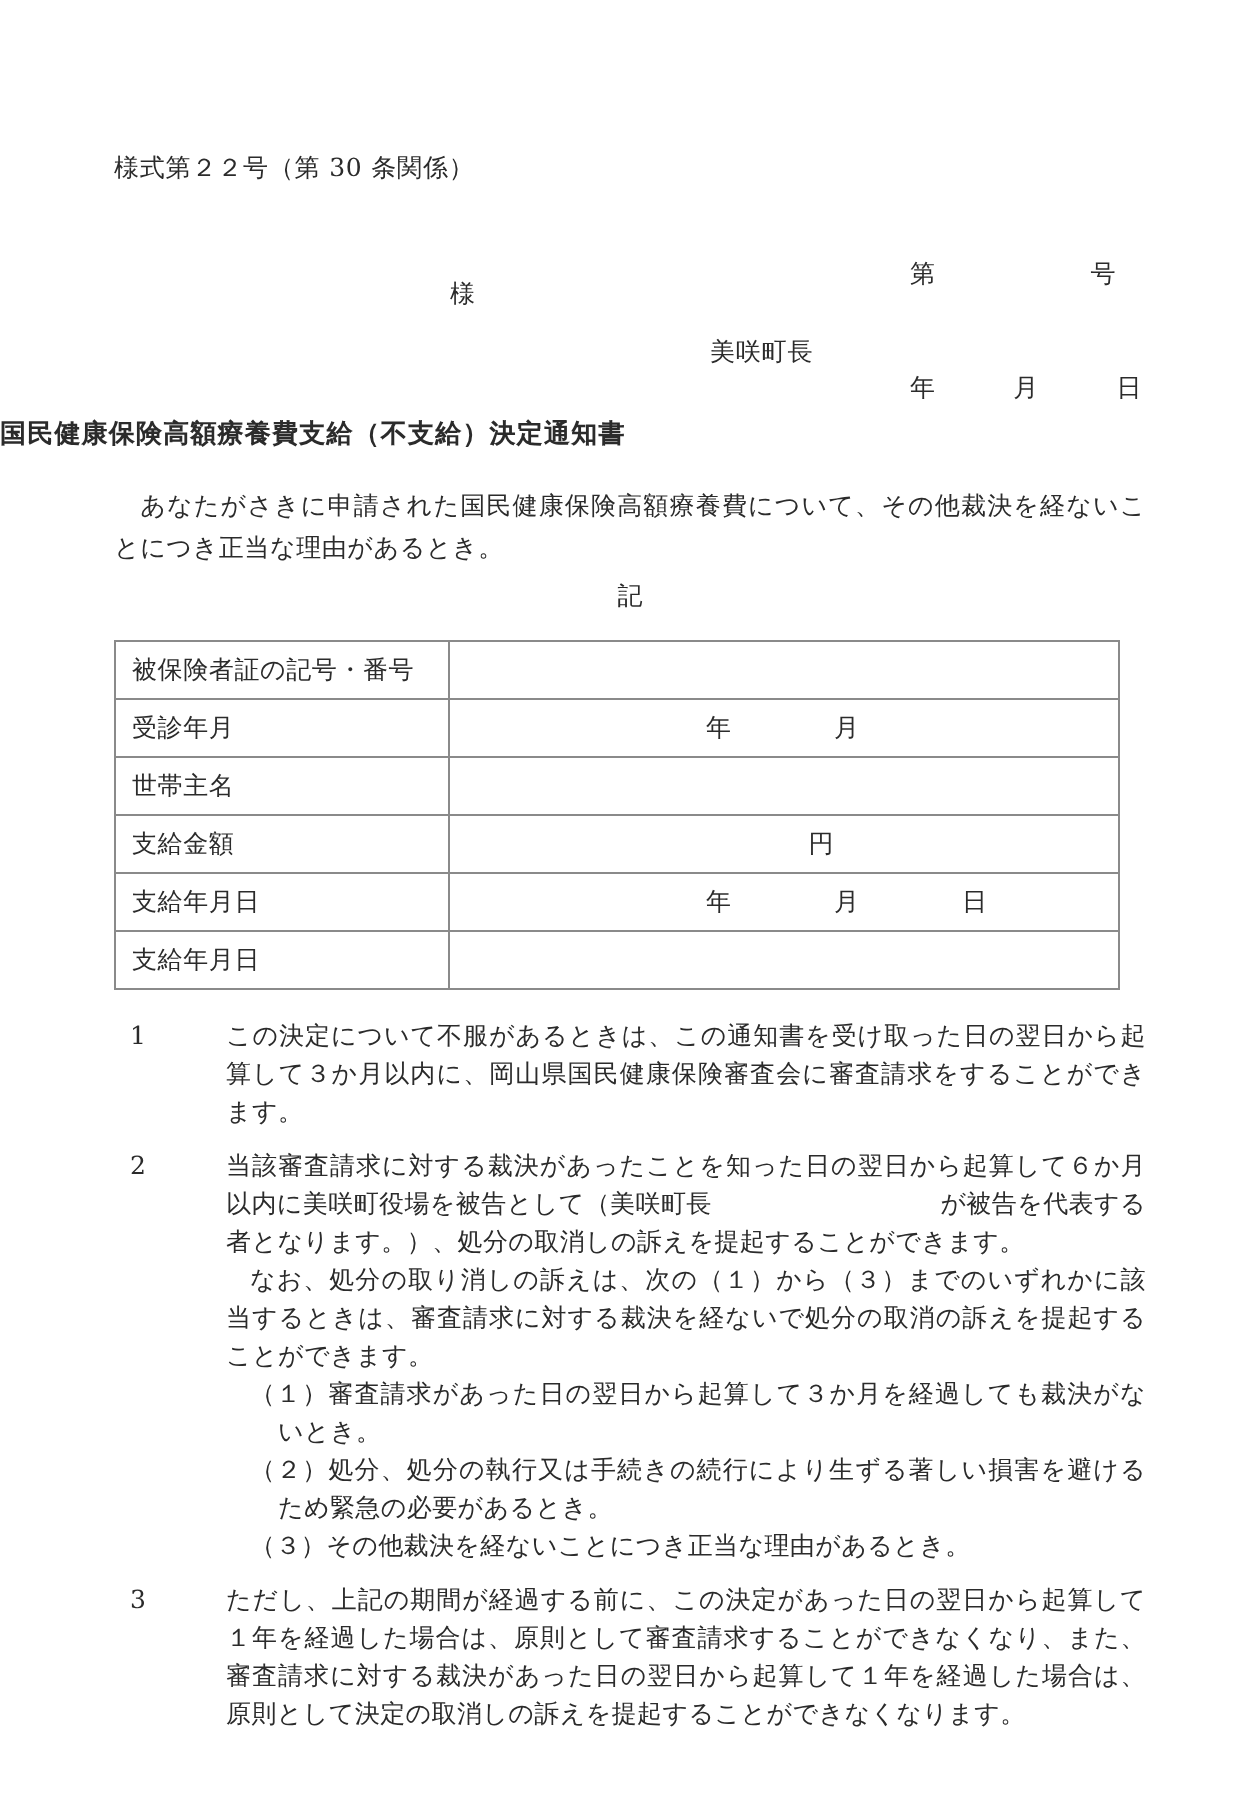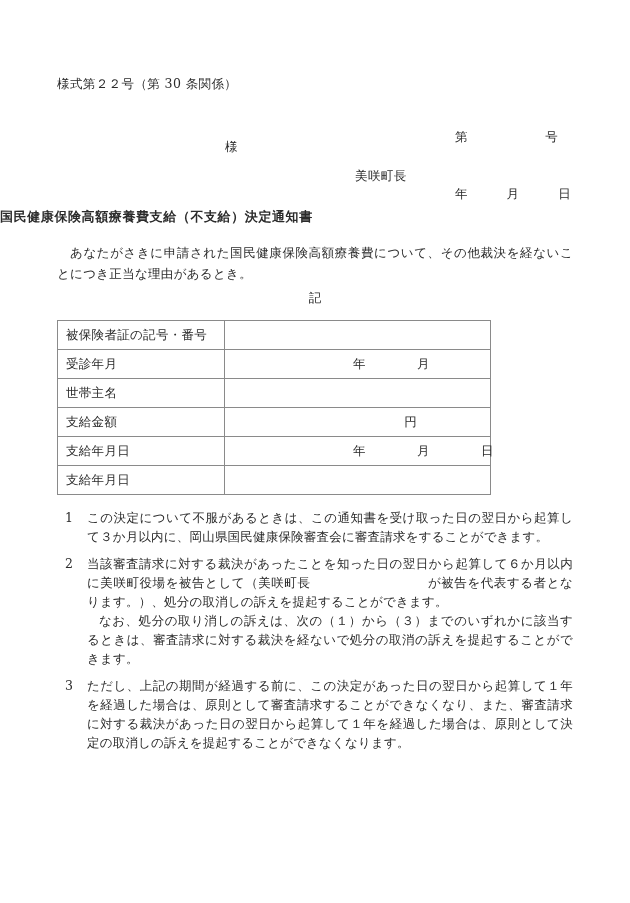--- a/index.html
+++ b/index.html
@@ -84,21 +84,21 @@
     width: 630px;
     text-align: center;
     font-size: 12.5px;
   }
 
   
   .info-table {
     position: absolute;
     left: 57px;
     top: 320px;
-    width: 434px;
+    width: 503px;
     border-collapse: collapse;
     table-layout: fixed;
   }
   .info-table td {
     border: 1px solid #8a8a8a;
     height: 28px;
     font-size: 12.5px;
     padding: 0 8px;
     letter-spacing: 0.3px;
     vertical-align: middle;
@@ -137,20 +137,21 @@
     padding-left: 8px;
     box-sizing: border-box;
   }
   .note-body {
     flex: 1 1 auto;
     font-size: 12.5px;
     line-height: 19px;
     text-align: justify;
     text-justify: inter-ideograph;
     letter-spacing: 0.2px;
+    margin-left: 26px;
   }
   .note-para {
     margin: 0;
     white-space: pre-wrap;
   }
   .note-para.indent {
     text-indent: 12px;
   }
   .sub-list {
     margin: 0;
@@ -225,20 +226,25 @@
       <div class="note-body">
         <p class="note-para">この決定について不服があるときは、この通知書を受け取った日の翌日から起算して３か月以内に、岡山県国民健康保険審査会に審査請求をすることができます。</p>
       </div>
     </div>
 
     <div class="note-item">
       <div class="note-num">2</div>
       <div class="note-body">
         <p class="note-para">当該審査請求に対する裁決があったことを知った日の翌日から起算して６か月以内に美咲町役場を被告として（美咲町長　　　　　　　　　が被告を代表する者となります。）、処分の取消しの訴えを提起することができます。</p>
         <p class="note-para indent">なお、処分の取り消しの訴えは、次の（１）から（３）までのいずれかに該当するときは、審査請求に対する裁決を経ないで処分の取消の訴えを提起することができます。</p>
+        <ul class="sub-list">
+          <li>（１）審査請求があった日の翌日から起算して３か月を経過しても裁決がないとき。</li>
+          <li>（２）処分、処分の執行又は手続きの続行により生ずる著しい損害を避けるため緊急の必要があるとき。</li>
+          <li>（３）その他裁決を経ないことにつき正当な理由があるとき。</li>
+        </ul>
       </div>
     </div>
 
     <div class="note-item">
       <div class="note-num">3</div>
       <div class="note-body">
         <p class="note-para">ただし、上記の期間が経過する前に、この決定があった日の翌日から起算して１年を経過した場合は、原則として審査請求することができなくなり、また、審査請求に対する裁決があった日の翌日から起算して１年を経過した場合は、原則として決定の取消しの訴えを提起することができなくなります。</p>
       </div>
     </div>
 

